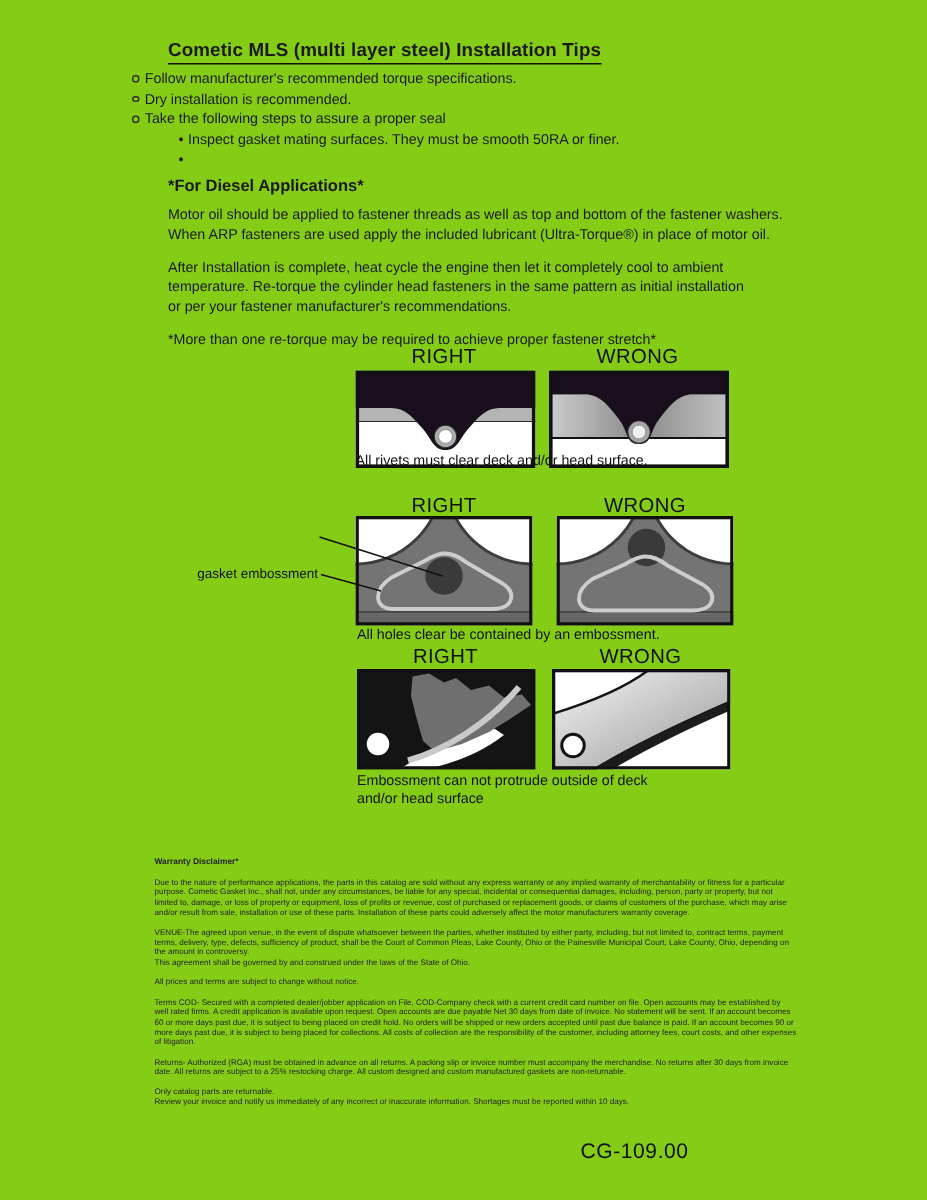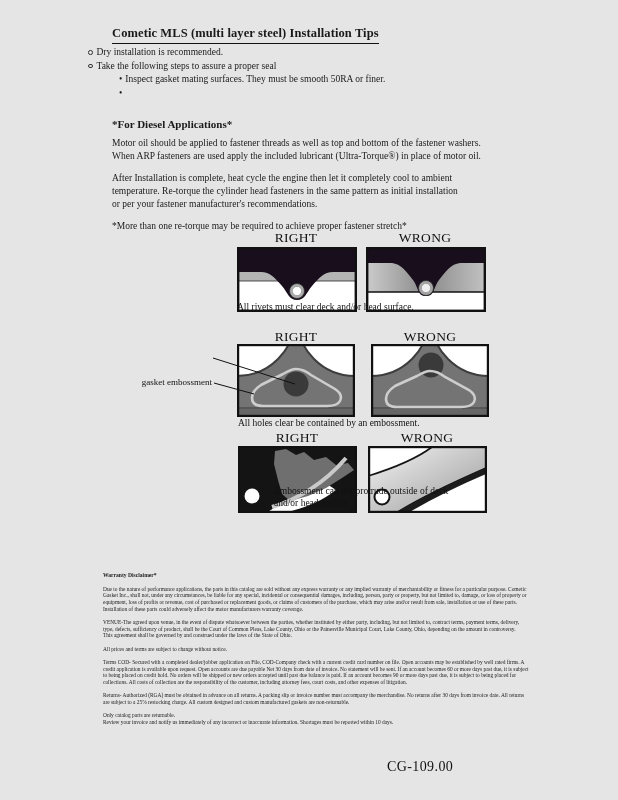--- a/index.html
+++ b/index.html
@@ -1,19 +1,19 @@
 <!DOCTYPE html>
 <html><head>
 <meta charset="utf-8">
 <style>
   * { margin:0; padding:0; box-sizing:border-box; }
   html,body { background:#ffffff; }
   .page {
-    position:relative; width:618px; height:800px; background:#e5e5e5;
-    font-family:Liberation Serif, serif; color:#1a1a1a; overflow:hidden;
+    position:relative; width:618px; height:800px; background:#84cc16;
+    font-family:Liberation Sans, sans-serif; color:#1a1a1a; overflow:hidden;
   }
   .abs { position:absolute; }
   .pre { white-space:pre-line; }
 
   .title {
     left:112px; top:26px; font-size:12.5px; font-weight:bold;
     border-bottom:1.6px solid #111; padding-bottom:2px; letter-spacing:0.1px;
   }
   .tips { left:88px; top:46px; width:470px; font-size:9.5px; line-height:13.5px; }
   .b-item { display:flex; }
@@ -40,20 +40,24 @@
   .page-number { left:387px; top:759px; font-size:14px; letter-spacing:0.4px; color:#111;text-align:right; }
 </style>
 </head>
 <body>
 
 <div class="page">
 
   <div class="abs title">Cometic MLS (multi layer steel) Installation Tips</div>
 
   <div class="abs tips">
+    <div class="b-item">
+      <span class="o-marker"></span>
+      <span>Follow manufacturer's recommended torque specifications.</span>
+    </div>
     <div class="b-item">
       <span class="o-marker"></span>
       <span>Dry installation is recommended.</span>
     </div>
     <div class="b-item">
       <span class="o-marker"></span>
       <span>Take the following steps to assure a proper seal</span>
     </div>
     <div class="b-sub">
       <span class="dot">•</span>
@@ -160,21 +164,21 @@
           <stop offset="1" stop-color="#999999"></stop>
       </linearGradient>
     </defs>
     <rect x="0" y="0" width="119" height="67" fill="#ffffff"></rect>
     <path d="M0,30 C26,22 48,13 64,1 L118,1 L118,22 C86,36 52,52 28,67 L0,67 Z" fill="url(#g3)" stroke="#141414" stroke-width="1.6"></path>
     <path d="M28,67 C52,52 86,36 118,22 L118,28 C90,40 62,54 40,67 Z" fill="#1c1c1c"></path>
     <circle cx="14" cy="51" r="7.5" fill="#ffffff" stroke="#141414" stroke-width="2"></circle>
     <rect x="1.1" y="1.1" width="116.8" height="64.8" fill="none" stroke="#111111" stroke-width="2.2"></rect>
   </svg>
 
-  <div class="abs fig-caption pre" style="left:238px; top:486px;margin-left:36px;">Embossment can not protrude outside of deck
+  <div class="abs fig-caption pre" style="left:238px; top:515px;">Embossment can not protrude outside of deck
 and/or head surface</div>
 
   <div class="abs disclaimer">
     <h3>Warranty Disclaimer*</h3>
     <p class="pre">Due to the nature of performance applications, the parts in this catalog are sold without any express warranty or any implied warranty of merchantability or fitness for a particular purpose.  Cometic Gasket Inc., shall not, under any circumstances, be liable for any special, incidental or consequential damages, including, person, party or property, but not limited to, damage, or loss of property or equipment, loss of profits or revenue, cost of purchased or replacement goods, or claims of customers of the purchase, which may arise and/or result from sale, installation or use of these parts.  Installation of these parts could adversely affect the motor manufacturers warranty coverage.</p>
     <p class="pre">VENUE-The agreed upon venue, in the event of dispute whatsoever between the parties, whether instituted by either party, including, but not limited to, contract terms, payment terms, delivery, type, defects, sufficiency of product, shall be the Court of Common Pleas, Lake County, Ohio or the Painesville Municipal Court, Lake County, Ohio, depending on the amount in controversy.
 This agreement shall be governed by and construed under the laws of the State of Ohio.</p>
     <p class="pre">All prices and terms are subject to change without notice.</p>
     <p class="pre">Terms COD- Secured with a completed dealer/jobber application on File, COD-Company check with a current credit card number on file.  Open accounts may be established by well rated firms.  A credit application is available upon request.  Open accounts are due payable Net 30 days from date of invoice.  No statement will be sent.  If an account becomes 60 or more days past due, it is subject to being placed on credit hold.  No orders will be shipped or new orders accepted until past due balance is paid.  If an account becomes 90 or more days past due, it is subject to being placed for collections.  All costs of collection are the responsibility of the customer, including attorney fees, court costs, and other expenses of litigation.</p>
     <p class="pre">Returns- Authorized (RGA) must be obtained in advance on all returns.  A packing slip or invoice number must accompany the merchandise.  No returns after 30 days from invoice date.  All returns are subject to a 25% restocking charge.  All custom designed and custom manufactured gaskets are non-returnable.</p>

